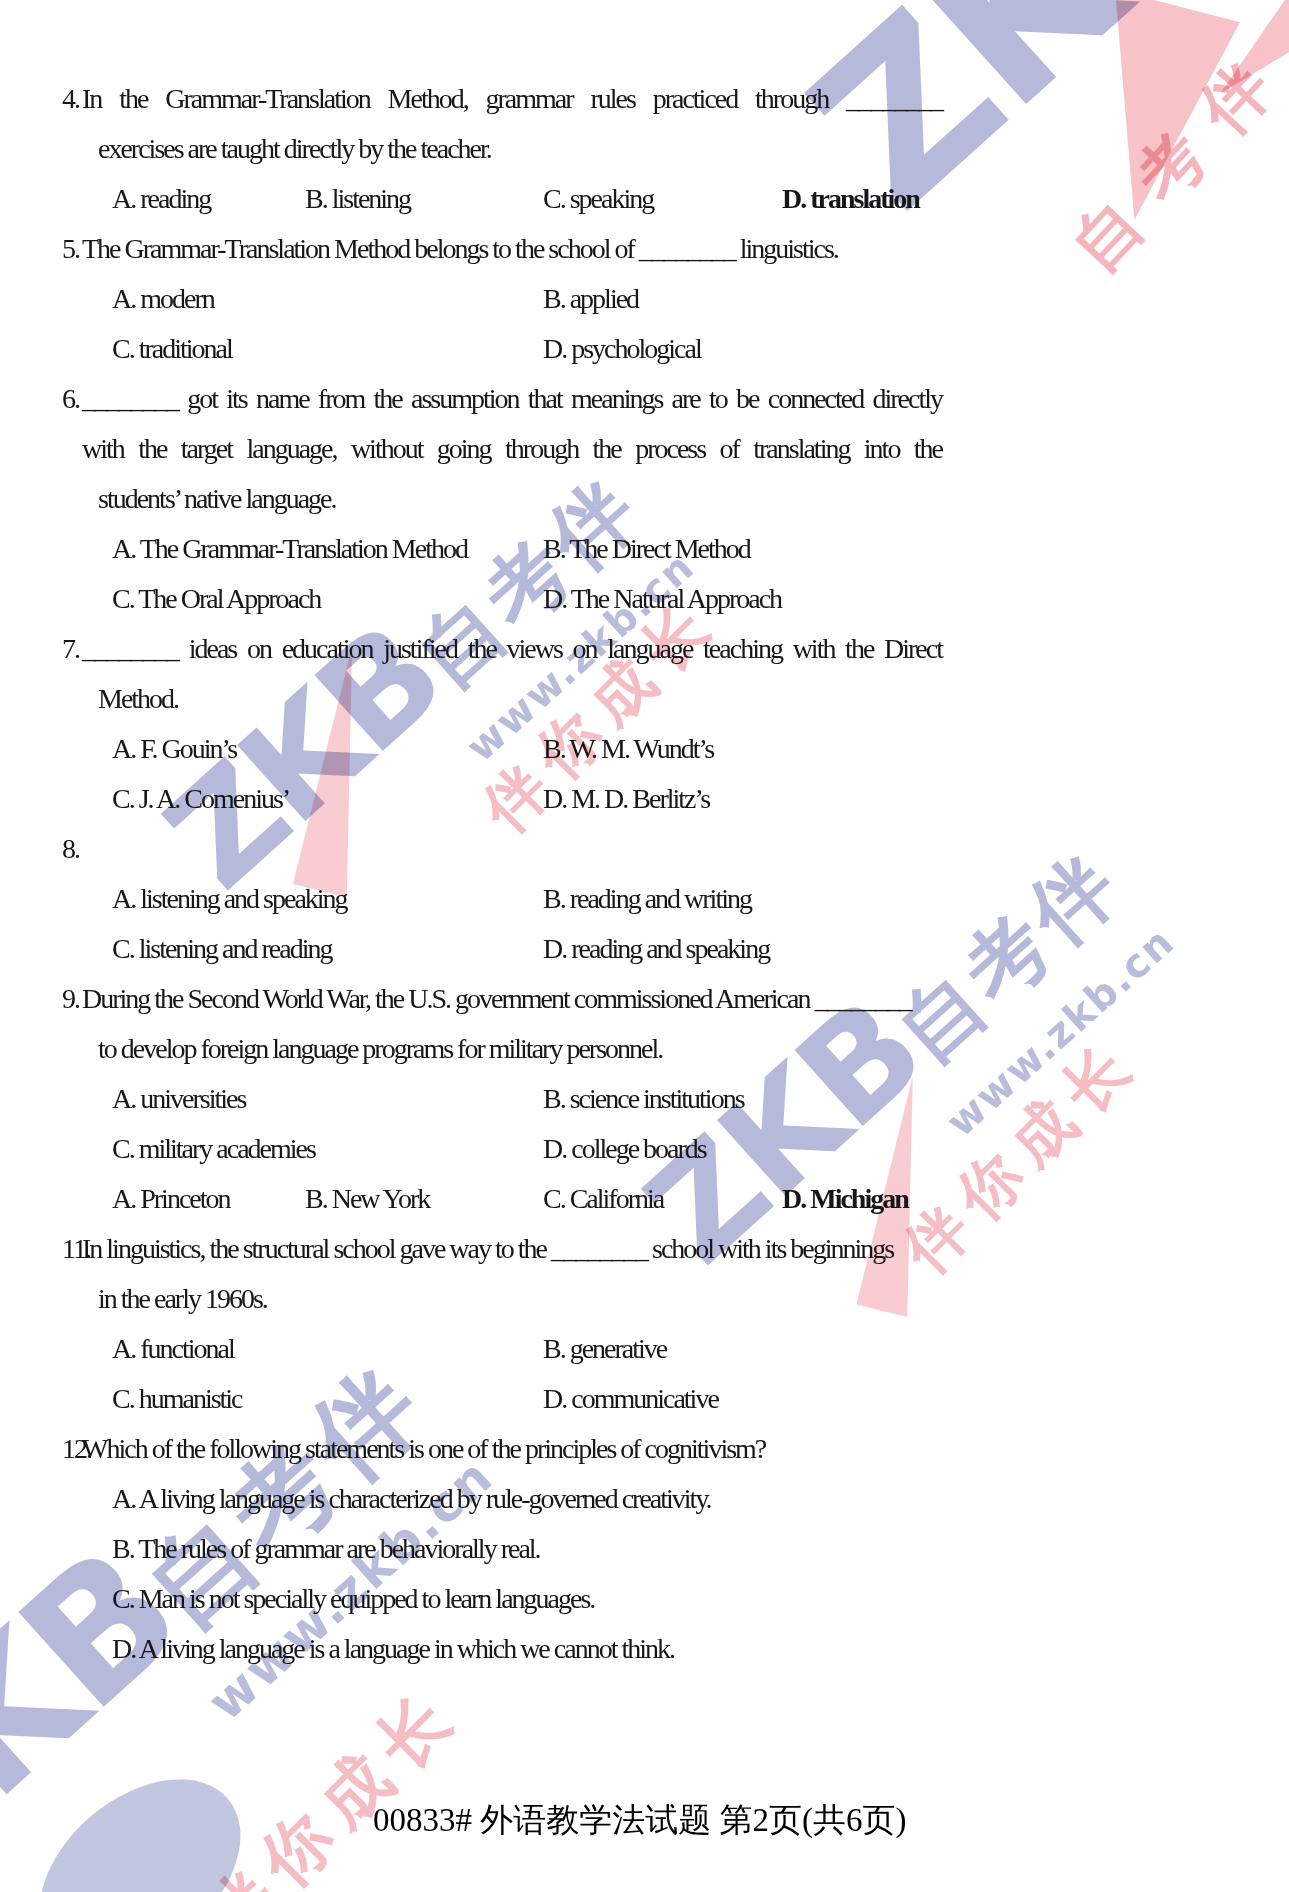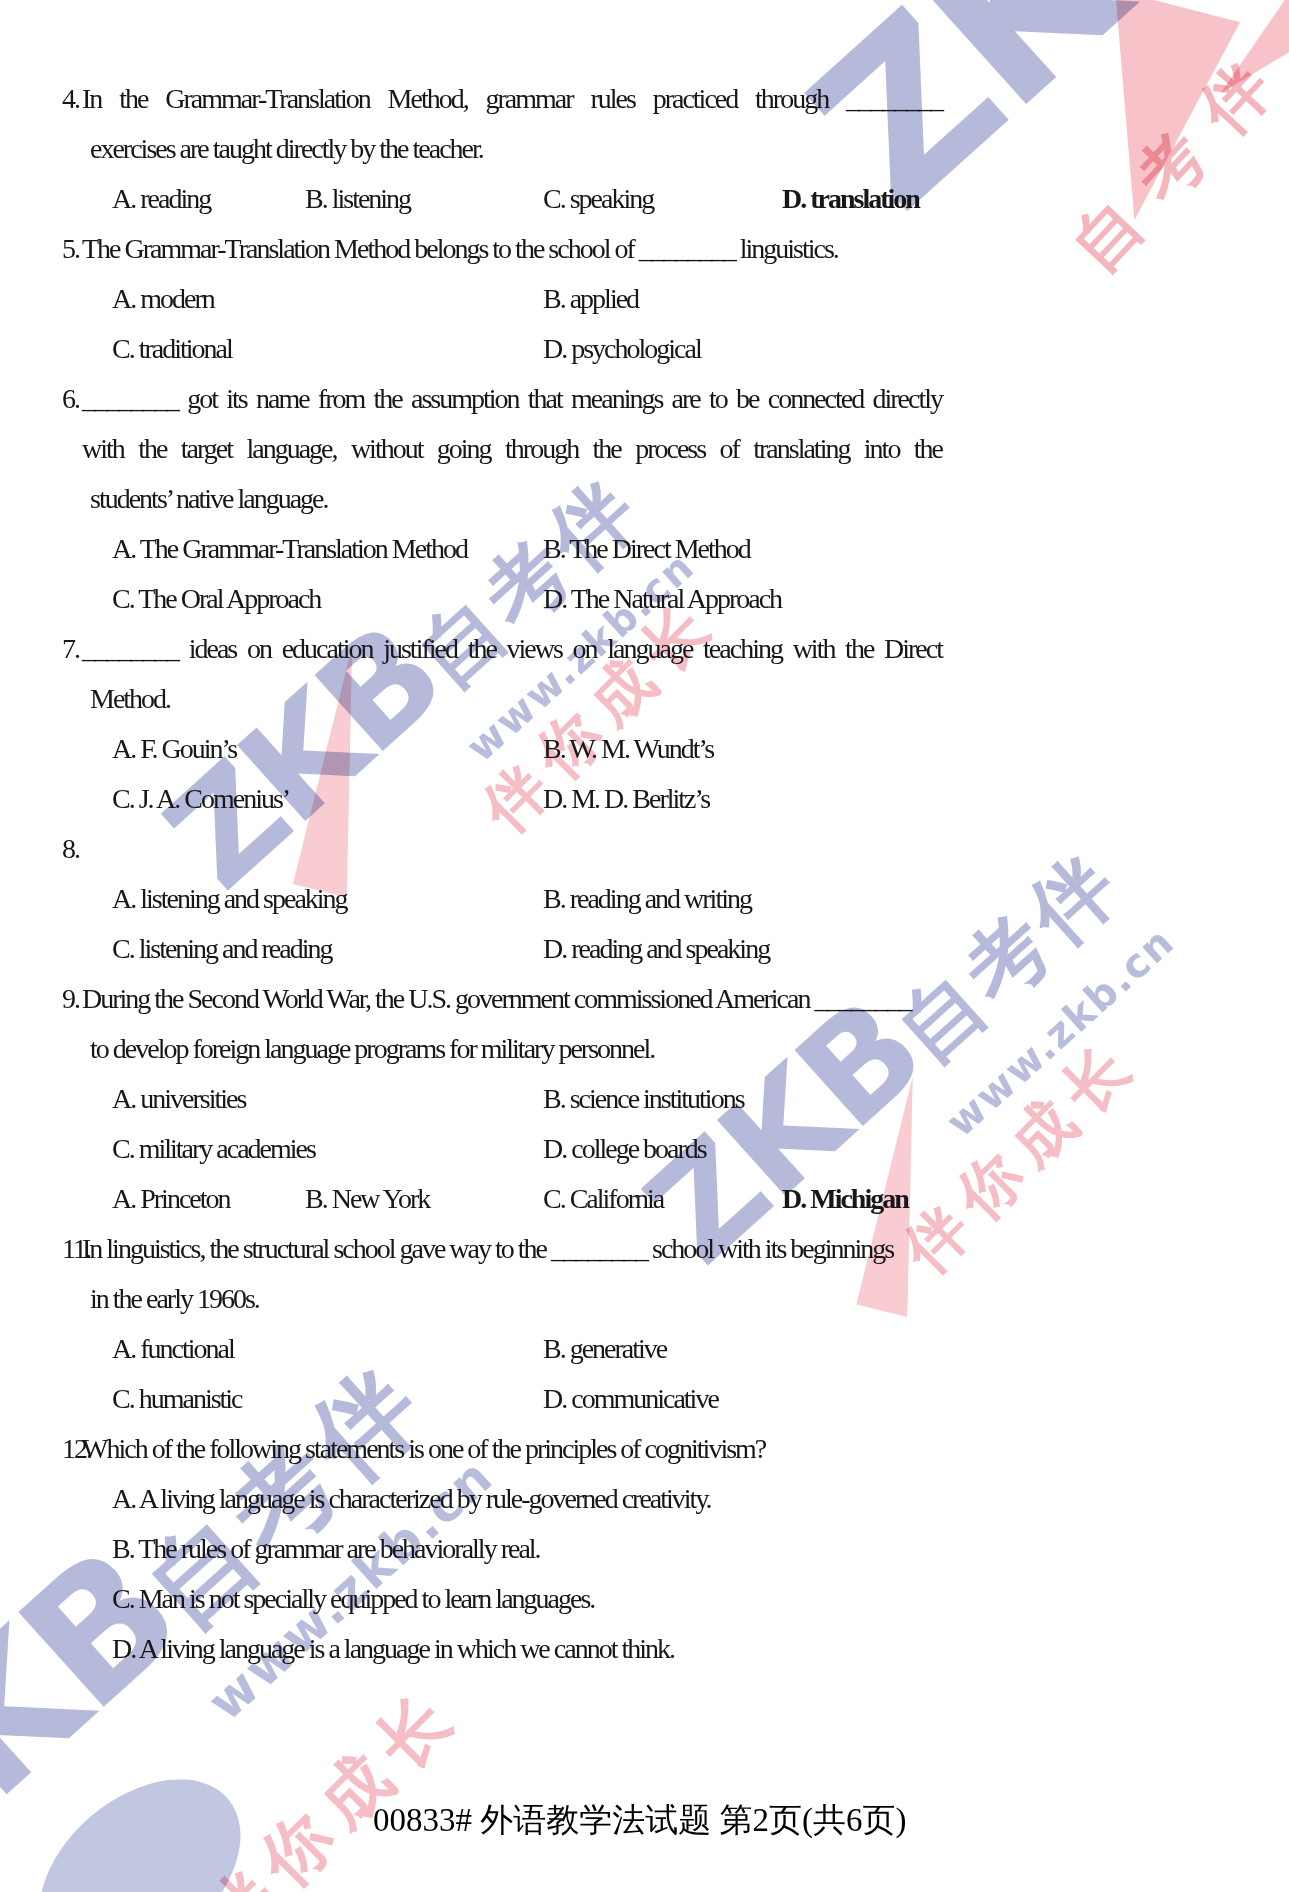--- a/index.html
+++ b/index.html
@@ -9,21 +9,21 @@
     font-family:"Liberation Serif","DejaVu Serif",serif;
     color:#17171a;
   }
   
   .content { position:absolute; left:62px; top:74px; width:1160px; }
   .line { position:relative; height:50px; line-height:50px;
           font-size:28px; letter-spacing:-2px; white-space:nowrap; }
   .qnum  { position:absolute; left:0; top:0; }
   .qtext { display:block; margin-left:20px; width:860px; }
   .qtext.just { text-align:justify; text-align-last:justify; }
-  .cont  { margin-left:28px; }
+  .cont  { margin-left:36px; }
   .opt   { position:absolute; top:0; }
   .col-a { left:50px; }  .col-b { left:243px; }
   .col-c { left:481px; } .col-d { left:720px;font-weight:bold; }
   .optline { margin-left:50px; }
   
   .footer { position:absolute; left:373px; top:1795px; height:50px;
             line-height:50px; font-size:33px; letter-spacing:0;
             white-space:nowrap; color:#000000; }
   
   .wm { position:absolute; mix-blend-mode:multiply; white-space:nowrap;

